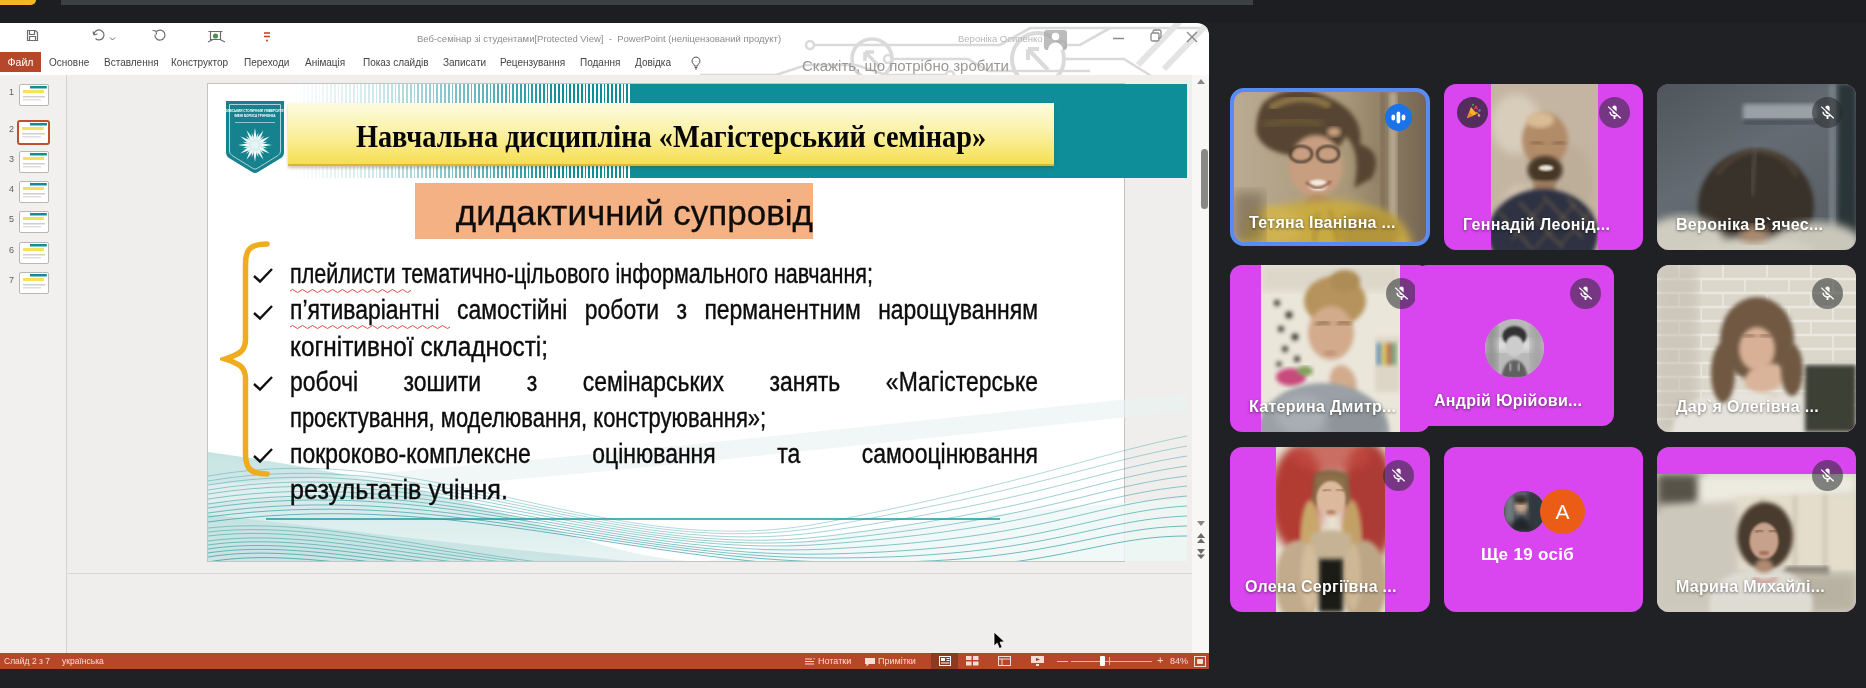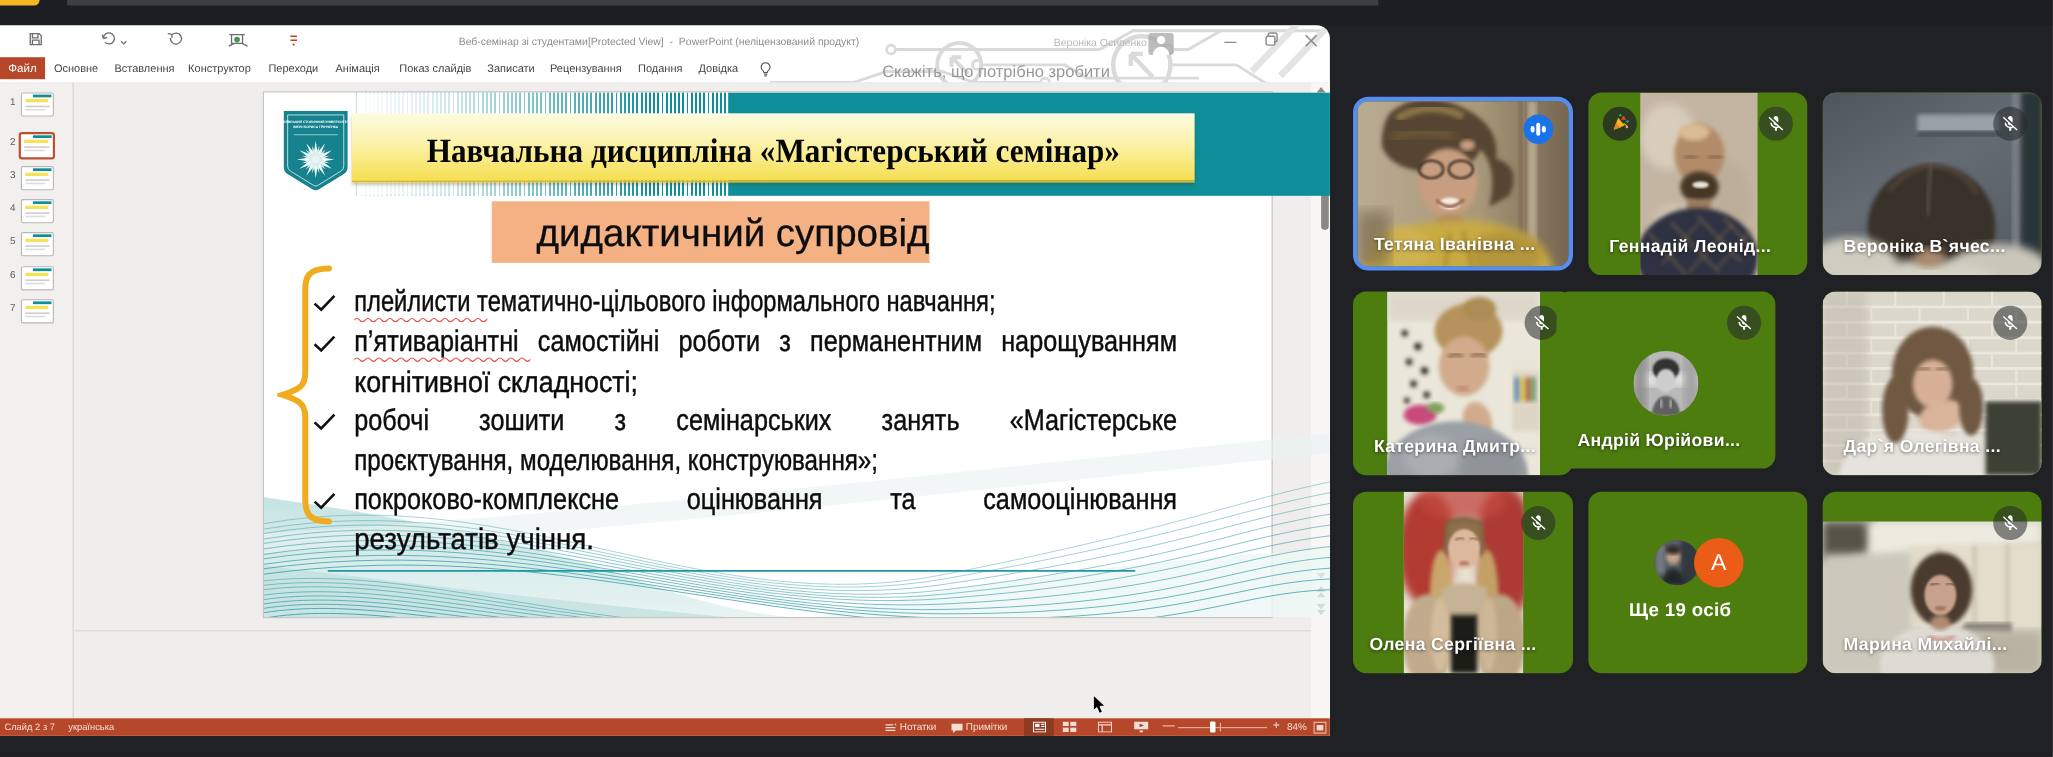--- a/index.html
+++ b/index.html
@@ -22,40 +22,40 @@
   .thumb { position:absolute; left:19px; width:30px; height:22px; background:#fff; border:1px solid #b9b7b5; border-radius:2px;
     background-image: linear-gradient(#0d8e99,#0d8e99), linear-gradient(#f7e159,#f7e159), linear-gradient(#cfcecd,#cfcecd), linear-gradient(#e0dedd,#e0dedd);
     background-repeat:no-repeat;
     background-size: 60% 2.5px, 75% 3px, 80% 1.5px, 65% 1.5px;
     background-position: right 1px top 1px, 3px 5px, 3px 11px, 3px 14px; }
   .thumb.sel { left:17px; width:33px; height:25px; border:2px solid #c0502d; border-radius:3px; }
   #canvas-notes-divider { left:68px; top:498px; width:1141px; height:1px; background:#d8d6d4; }
   #scroll-lane { left:1192px; top:0; width:17px; height:578px; background:#f8f7f6; }
   #scroll-thumb { left:1201px; top:74px; width:7px; height:60px; background:#8a8886; border-radius:4px; }
   
-  #slide { left:208px; top:9px; width:916px; height:477px; background:#fff; outline:1px solid #c5c3c1;margin-left:32px; }
+  #slide { left:208px; top:9px; width:916px; height:477px; background:#fff; outline:1px solid #c5c3c1; }
   #slide-clip { position:absolute; left:0; top:0; width:979px; height:477px; overflow:hidden; }
   #band-solid { left:422px; top:0; width:557px; height:94px; background:#0d8e99; }
   #band-stripes { left:84px; top:0; width:338px; height:94px;
      background:repeating-linear-gradient(90deg,#0d8e99 0 1.7px, rgba(255,255,255,0) 1.7px 3.8px); }
   #band-fade { left:84px; top:0; width:338px; height:94px;
      background:linear-gradient(90deg,#fff 0%, rgba(255,255,255,.8) 25%, rgba(255,255,255,0) 80%); }
   #banner { left:80px; top:19px; width:766px; height:63px;
      background:linear-gradient(#fdfbe2 0%, #fbf2a9 45%, #f6df52 100%);
      border-bottom:2px solid #d9b92f; box-shadow:0 2px 3px rgba(90,70,0,.3); }
   #banner-text { left:80px; top:35px; width:766px; text-align:center; font-family:"Liberation Serif", serif; font-weight:bold; font-size:31px; color:#060606; transform:scaleX(0.914); }
   #orangebox { left:207px; top:99px; width:398px; height:56px; background:#f4b183; }
   #orangebox-text { left:207px; top:109px; width:398px; text-align:right; font-size:35px; color:#0d0d0d; -webkit-text-stroke:0.3px #0d0d0d; }
   .bl { position:absolute; left:82px; width:749px; font-size:27px; color:#0c0c0c; white-space:nowrap; line-height:1; transform-origin:0 0; -webkit-text-stroke:0.4px #0c0c0c; }
   .bl.j { text-align:justify; text-align-last:justify; white-space:normal; word-spacing:1px; }
   
   #statusbar { left:0; top:630px; width:1209px; height:16px; background:#b7472a; color:#f3ddd4; font-size:9px; }
   #statusbar span { position:absolute; top:3px; }
   
-  .tile { position:absolute; background:#4d7c0f; border-radius:12px; overflow:hidden; }
+  .tile { position:absolute; background:#d946ef; border-radius:12px; overflow:hidden; }
   .vname { position:absolute; left:19px; bottom:16px; color:#fff; font-size:16px; font-weight:bold; letter-spacing:.3px; text-shadow:0 1px 3px rgba(0,0,0,.55); white-space:nowrap; }
   .mic { position:absolute; top:13px; right:13px; width:31px; height:31px; border-radius:50%; background:rgba(38,41,44,.55); }
   .mic svg { position:absolute; left:7px; top:7px; width:17px; height:17px; }
   .strip { position:absolute; top:0; height:100%; overflow:hidden; }
 </style>
 </head>
 <body>
 <div id="root">
   <div class="abs" id="topstrip"></div>
   <div class="abs" id="tab-yellow"></div>

